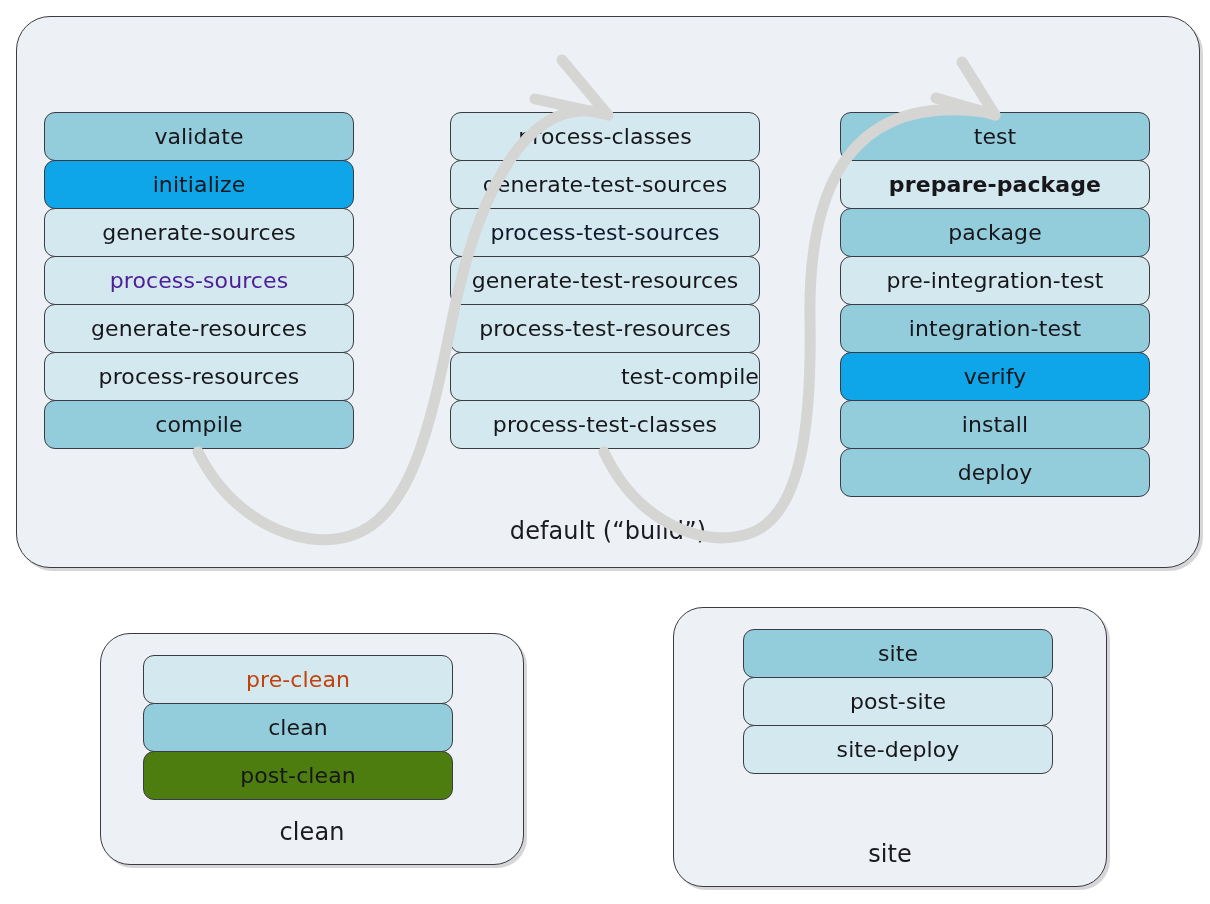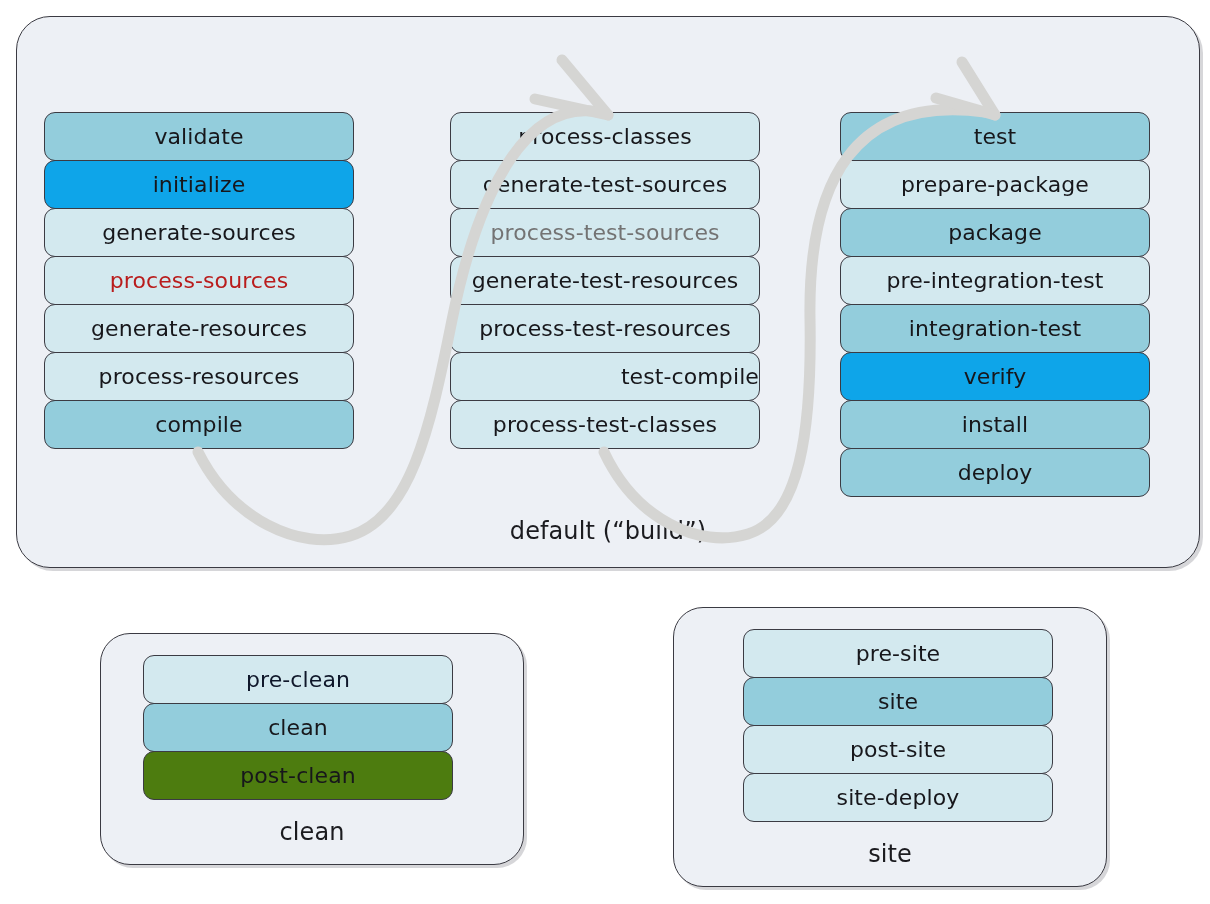--- a/index.html
+++ b/index.html
@@ -109,63 +109,63 @@
   <div class="col col-lifecycle" id="col-lifecycle">
       <div class="phase dark" style="border-color: rgb(59, 59, 67); color: rgb(23, 23, 27); background: rgb(147, 205, 220);">
         <span>validate</span>
       </div>
       <div class="phase light" style="border-color: rgb(59, 59, 67); color: rgb(23, 23, 27); background: #0ea5e9;">
         <span>initialize</span>
       </div>
       <div class="phase light" style="border-color: rgb(59, 59, 67); color: rgb(23, 23, 27); background: rgb(211, 233, 239);">
         <span>generate-sources</span>
       </div>
-      <div class="phase light" style="border-color: rgb(59, 59, 67); color: #b91c1c; background: rgb(211, 233, 239);">
+      <div class="phase light" style="border-color: rgb(59, 59, 67); color: #4c1d95; background: rgb(211, 233, 239);">
         <span>process-sources</span>
       </div>
       <div class="phase light" style="border-color: rgb(59, 59, 67); color: rgb(23, 23, 27); background: rgb(211, 233, 239);">
         <span>generate-resources</span>
       </div>
       <div class="phase light" style="border-color: rgb(59, 59, 67); color: rgb(23, 23, 27); background: rgb(211, 233, 239);">
         <span>process-resources</span>
       </div>
       <div class="phase dark" style="border-color: rgb(59, 59, 67); color: rgb(23, 23, 27); background: rgb(147, 205, 220);">
         <span>compile</span>
       </div>
     </div>
 
   <div class="col col-testphase" id="col-testphase">
       <div class="phase light" style="border-color: rgb(59, 59, 67); color: rgb(23, 23, 27); background: rgb(211, 233, 239);">
         <span>process-classes</span>
       </div>
       <div class="phase light" style="border-color: rgb(59, 59, 67); color: rgb(23, 23, 27); background: rgb(211, 233, 239);">
         <span>generate-test-sources</span>
       </div>
-      <div class="phase light" style="border-color: rgb(59, 59, 67); color: #737373; background: rgb(211, 233, 239);">
+      <div class="phase light" style="border-color: rgb(59, 59, 67); color: #0f172a; background: rgb(211, 233, 239);">
         <span>process-test-sources</span>
       </div>
       <div class="phase light" style="border-color: rgb(59, 59, 67); color: rgb(23, 23, 27); background: rgb(211, 233, 239);">
         <span>generate-test-resources</span>
       </div>
       <div class="phase light" style="border-color: rgb(59, 59, 67); color: rgb(23, 23, 27); background: rgb(211, 233, 239);">
         <span>process-test-resources</span>
       </div>
       <div class="phase light" style="border-color: rgb(59, 59, 67); color: rgb(23, 23, 27); background: rgb(211, 233, 239); justify-content: flex-end;">
         <span>test-compile</span>
       </div>
       <div class="phase light" style="border-color: rgb(59, 59, 67); color: rgb(23, 23, 27); background: rgb(211, 233, 239);">
         <span>process-test-classes</span>
       </div>
     </div>
 
   <div class="col col-packaging" id="col-packaging">
       <div class="phase dark" style="border-color: rgb(59, 59, 67); color: rgb(23, 23, 27); background: rgb(147, 205, 220); text-align: right;">
         <span>test</span>
       </div>
-      <div class="phase light" style="border-color: rgb(59, 59, 67); color: rgb(23, 23, 27); background: rgb(211, 233, 239);">
+      <div class="phase light" style="border-color: rgb(59, 59, 67); color: rgb(23, 23, 27); background: rgb(211, 233, 239); font-weight: bold;">
         <span>prepare-package</span>
       </div>
       <div class="phase dark" style="border-color: rgb(59, 59, 67); color: rgb(23, 23, 27); background: rgb(147, 205, 220);">
         <span>package</span>
       </div>
       <div class="phase light" style="border-color: rgb(59, 59, 67); color: rgb(23, 23, 27); background: rgb(211, 233, 239);">
         <span>pre-integration-test</span>
       </div>
       <div class="phase dark" style="border-color: rgb(59, 59, 67); color: rgb(23, 23, 27); background: rgb(147, 205, 220); align-items: center;">
         <span>integration-test</span>
@@ -175,35 +175,32 @@
       </div>
       <div class="phase dark" style="border-color: rgb(59, 59, 67); color: rgb(23, 23, 27); background: rgb(147, 205, 220);">
         <span>install</span>
       </div>
       <div class="phase dark" style="border-color: rgb(59, 59, 67); color: rgb(23, 23, 27); background: rgb(147, 205, 220);">
         <span>deploy</span>
       </div>
     </div>
 
   <div class="col col-cleanlist" id="col-cleanlist">
-      <div class="phase light" style="border-color: rgb(59, 59, 67); color: #0f172a; background: rgb(211, 233, 239);">
+      <div class="phase light" style="border-color: rgb(59, 59, 67); color: #c2410c; background: rgb(211, 233, 239);">
         <span>pre-clean</span>
       </div>
       <div class="phase dark" style="border-color: rgb(59, 59, 67); color: rgb(23, 23, 27); background: rgb(147, 205, 220);">
         <span>clean</span>
       </div>
       <div class="phase light" style="border-color: rgb(59, 59, 67); color: rgb(23, 23, 27); background: #4d7c0f;">
         <span>post-clean</span>
       </div>
     </div>
 
   <div class="col col-sitelist" id="col-sitelist">
-      <div class="phase light" style="border-color: rgb(59, 59, 67); color: rgb(23, 23, 27); background: rgb(211, 233, 239);">
-        <span>pre-site</span>
-      </div>
       <div class="phase dark" style="border-color: rgb(59, 59, 67); color: rgb(23, 23, 27); background: rgb(147, 205, 220);">
         <span>site</span>
       </div>
       <div class="phase light" style="border-color: rgb(59, 59, 67); color: rgb(23, 23, 27); background: rgb(211, 233, 239);">
         <span>post-site</span>
       </div>
       <div class="phase light" style="border-color: rgb(59, 59, 67); color: rgb(23, 23, 27); background: rgb(211, 233, 239);">
         <span>site-deploy</span>
       </div>
     </div>

